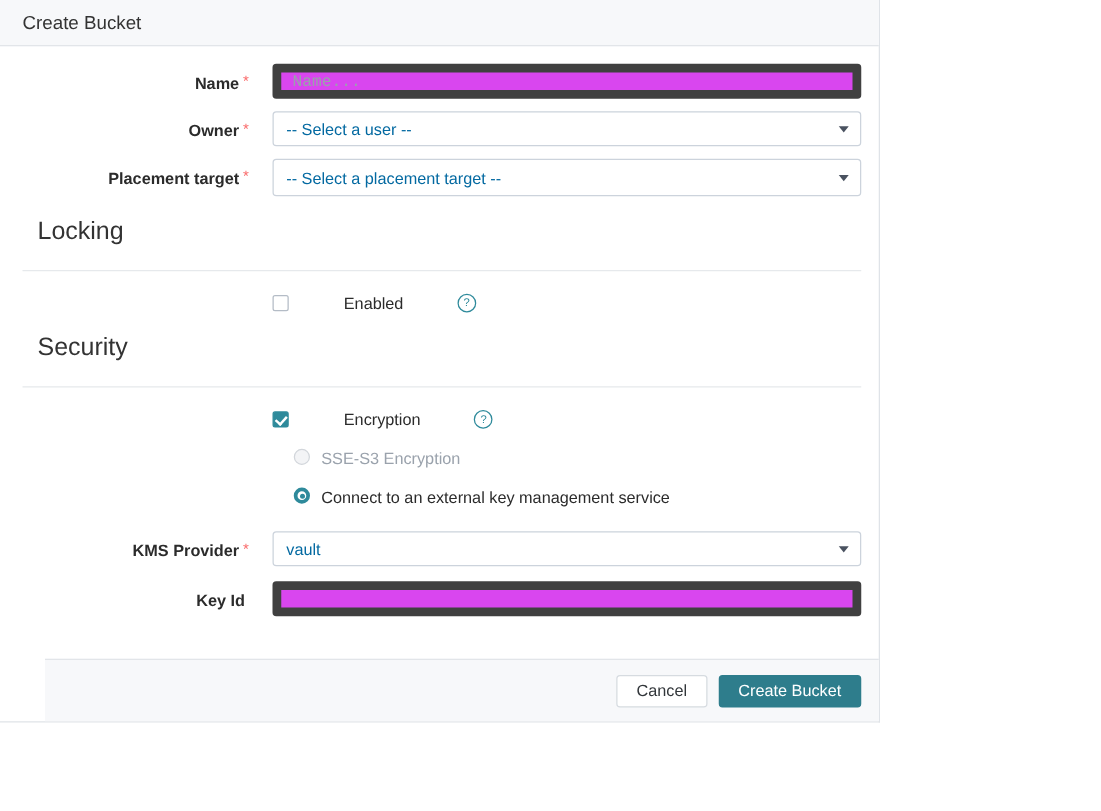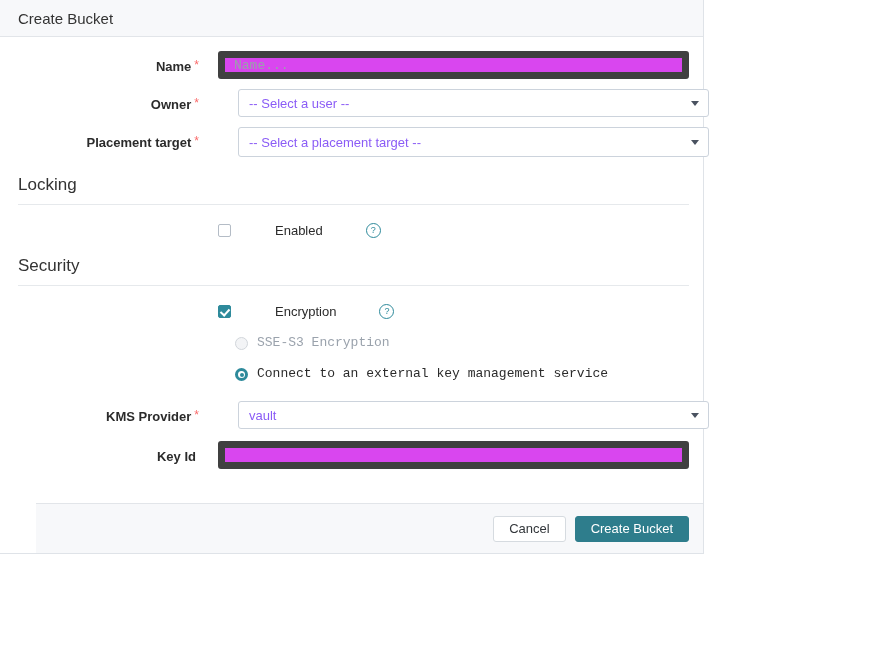--- a/index.html
+++ b/index.html
@@ -102,25 +102,24 @@
     width: 100%;
     height: 28px;
     box-sizing: border-box;
     border: 1px solid #ccd3dc;
     border-radius: 3px;
     background: #ffffff;
     display: flex;
     align-items: center;
     padding: 0 26px 0 10px;
     font-size: 13px;
-    color: #8b5cf6;
+    color: #0369a1;
     cursor: default;
     white-space: nowrap;
     overflow: hidden;
-    margin-left: 20px;
   }
   .select-arrow {
     position: absolute;
     right: 9px;
     top: 50%;
     margin-top: -2px;
     width: 0;
     height: 0;
     border-left: 4px solid transparent;
     border-right: 4px solid transparent;
@@ -130,48 +129,47 @@
   
   .select-box.tall {
     height: 30px;
   }
 
   
   .section {
     margin-top: 18px;
   }
   .section-title {
-    font-size: 17px;
+    font-size: 20px;
     font-weight: normal;
     color: #333333;
     padding: 0 0 9px 4px;
-    margin: 0;
+    margin: 12px;
     line-height: 20px;
   }
   .section-rule {
     border: none;
     border-top: 1px solid #e6e9ec;
     margin: 0 0 0 4px;
     height: 0;
   }
 
   
   .check-row {
     display: flex;
     align-items: center;
     padding-left: 204px;
     margin-top: 18px;
     gap: 36px;
   }
   .sub-radio-row {
     display: flex;
-    align-items: flex-end;
+    align-items: flex-start;
     padding-left: 221px;
     margin-top: 16px;
-    font-family: Liberation Mono, monospace;
   }
 
   .checkbox {
     width: 13px;
     height: 13px;
     box-sizing: border-box;
     border: 1px solid #b4bcc6;
     border-radius: 2px;
     background: #ffffff;
     margin-right: 8px;

